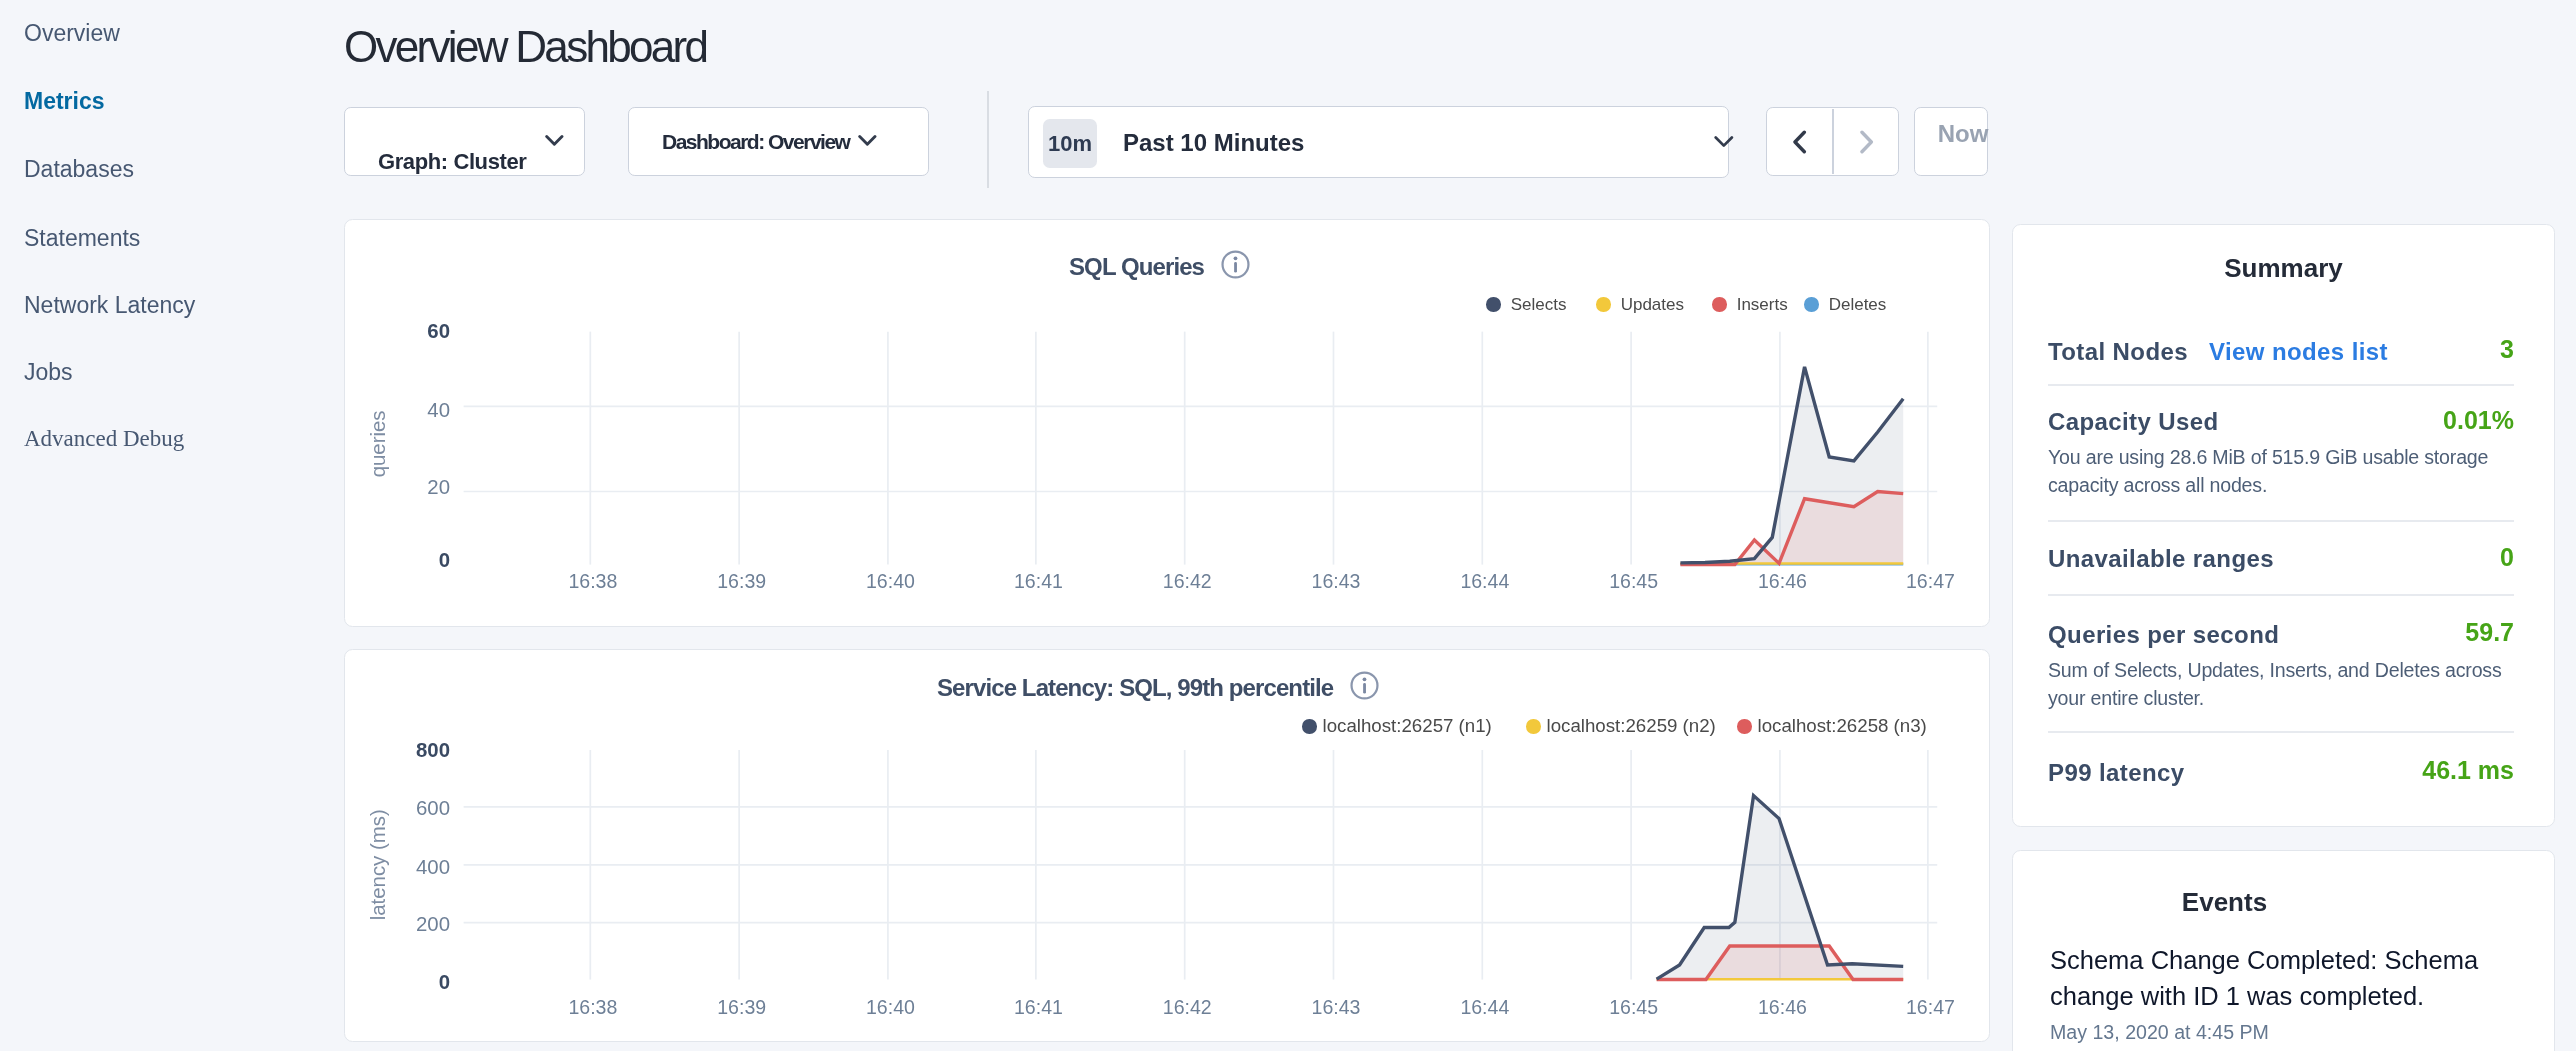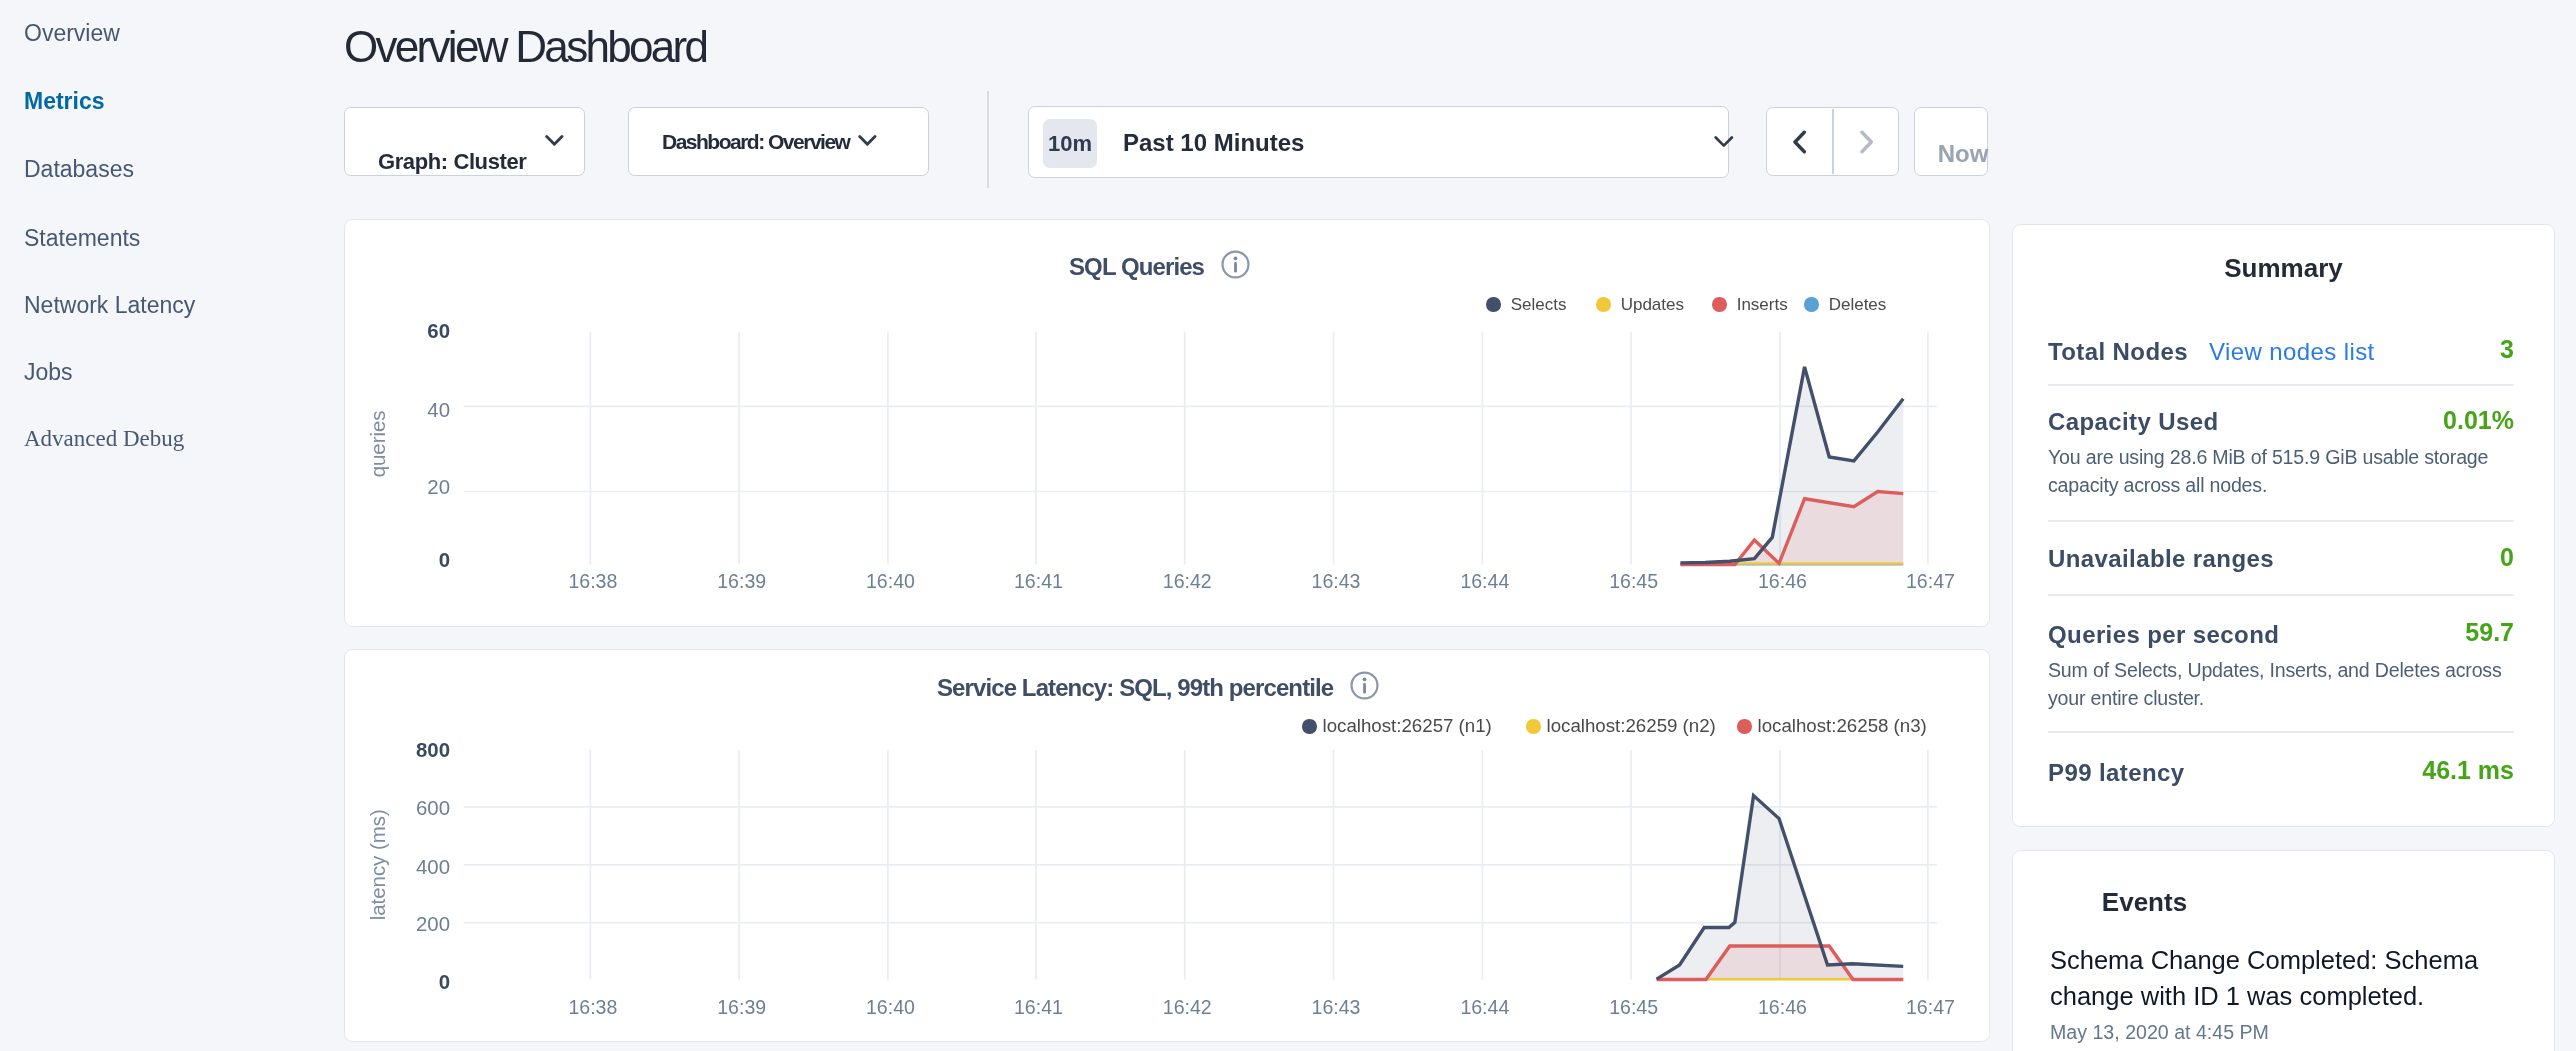--- a/index.html
+++ b/index.html
@@ -58,21 +58,21 @@
 <div class="tbox" style="left:1766px; top:107px; width:133px; height:69px;"></div>
 <div class="abs" style="left:1832px; top:109px; width:1.7px; height:65px; background:#ccd2dd;"></div>
 <svg class="abs" style="left:1792px; top:130px;" width="15.3" height="24" viewBox="0 0 18 28">
     <path d="M14.5 2.5 L3.5 14 L14.5 25.5" fill="none" stroke="#323a4a" stroke-width="4" stroke-linecap="round" stroke-linejoin="round"></path>
   </svg>
 <svg class="abs" style="left:1859px; top:130px;" width="15.3" height="24" viewBox="0 0 18 28">
     <path d="M3.5 2.5 L14.5 14 L3.5 25.5" fill="none" stroke="#b3bac7" stroke-width="4" stroke-linecap="round" stroke-linejoin="round"></path>
   </svg>
 
 <div class="tbox" style="left:1914px; top:107px; width:74px; height:69px;"></div>
-<div class="abs" style="left:1914px; top:140px; width:98px; text-align:center; font-size:24px; font-weight:bold; color:#99a3b2;">Now</div>
+<div class="abs" style="left:1914px; top:120px; width:98px; text-align:center; font-size:24px; font-weight:bold; color:#99a3b2;">Now</div>
 
 <div class="card" style="left:344px; top:219px;  width:1646px; height:408px;"></div>
 <div class="card" style="left:344px; top:649px;  width:1646px; height:393px;"></div>
 <div class="card" style="left:2012px; top:224px; width:543px;  height:603px;"></div>
 <div class="card" style="left:2012px; top:850px; width:543px;  height:221px;"></div>
 
 <div class="chart-title" id="ct1" style="left:1069px; top:253px;">SQL Queries</div>
 <svg class="abs" style="left:1221px; top:250px;" width="29" height="29" viewBox="0 0 34 34">
   <circle cx="17" cy="17" r="15.2" fill="none" stroke="#8a96ad" stroke-width="2.6"></circle>
   <circle cx="17" cy="9.8" r="2.2" fill="#7b88a2"></circle>
@@ -182,37 +182,37 @@
       <text x="2093" y="1192">16:46</text>
       <text x="2267" y="1192">16:47</text>
     </g>
     <text x="452" y="1017" font-size="24" fill="#7e8da3" text-anchor="middle" transform="rotate(-90 452 1017)">latency (ms)</text>
   </g>
 </svg>
 
 <div class="abs" style="left:2012px; top:253px; width:543px; text-align:center; font-size:26px; font-weight:bold; color:#242b38;">Summary</div>
 
 <div class="sum-label" style="left:2048px; top:338px;">Total Nodes</div>
-<div class="abs" style="left:2209px; top:338px; font-size:24px; font-weight:normal; color:#2b7ce2; letter-spacing:0.4px;">View nodes list</div>
+<div class="abs" style="left:2209px; top:338px; font-size:24px; font-weight:bold; color:#2b7ce2; letter-spacing:0.4px;">View nodes list</div>
 <div class="sum-green" style="right:62px; top:335px;">3</div>
 <div class="divider" style="top:384px;"></div>
 
 <div class="sum-label" style="left:2048px; top:408px;">Capacity Used</div>
 <div class="sum-green" style="right:62px; top:406px;">0.01%</div>
 <div class="sum-desc" style="left:2048px; top:443px; width:476px;">You are using 28.6 MiB of 515.9 GiB usable storage capacity across all nodes.</div>
 <div class="divider" style="top:520px;"></div>
 
 <div class="sum-label" style="left:2048px; top:545px;">Unavailable ranges</div>
 <div class="sum-green" style="right:62px; top:543px;">0</div>
 <div class="divider" style="top:594px;"></div>
 
 <div class="sum-label" style="left:2048px; top:621px;">Queries per second</div>
 <div class="sum-green" style="right:62px; top:618px;">59.7</div>
 <div class="sum-desc" style="left:2048px; top:656px; width:476px;">Sum of Selects, Updates, Inserts, and Deletes across your entire cluster.</div>
 <div class="divider" style="top:731px;"></div>
 
 <div class="sum-label" style="left:2048px; top:759px;">P99 latency</div>
 <div class="sum-green" style="right:62px; top:756px;">46.1 ms</div>
 
-<div class="abs" style="left:1908px; top:887px; width:473px; text-align:center; font-size:26px; font-weight:bold; color:#242b38;">Events</div>
+<div class="abs" style="left:1988px; top:887px; width:473px; text-align:center; font-size:26px; font-weight:bold; color:#242b38;">Events</div>
 <div class="abs" style="left:2050px; top:942px; width:459px; font-size:25.5px; color:#0f172a; line-height:36px;">Schema Change Completed: Schema change with ID 1 was completed.</div>
 <div class="abs" style="left:2050px; top:1021px; font-size:19.6px; color:#64778f;">May 13, 2020 at 4:45 PM</div>
 
 
 </body></html>

